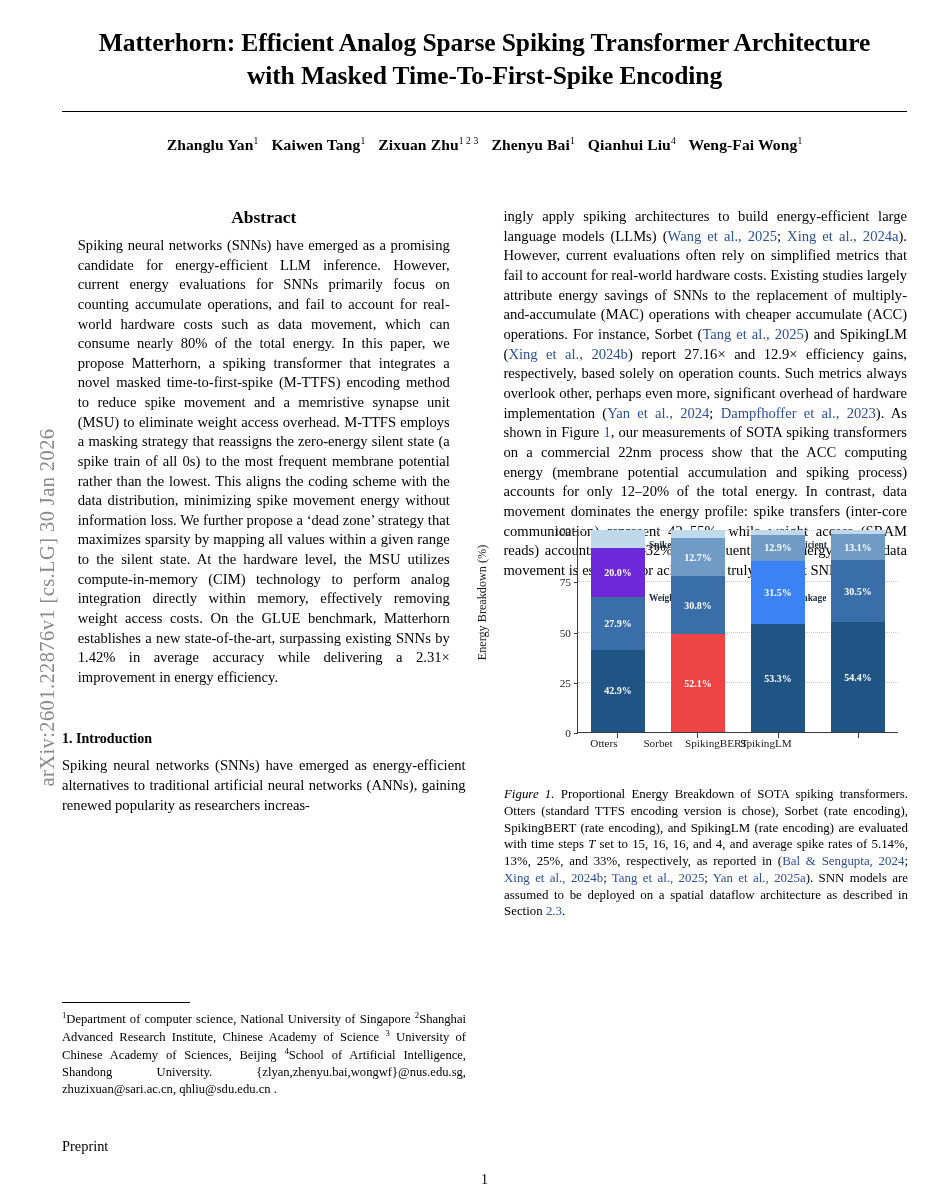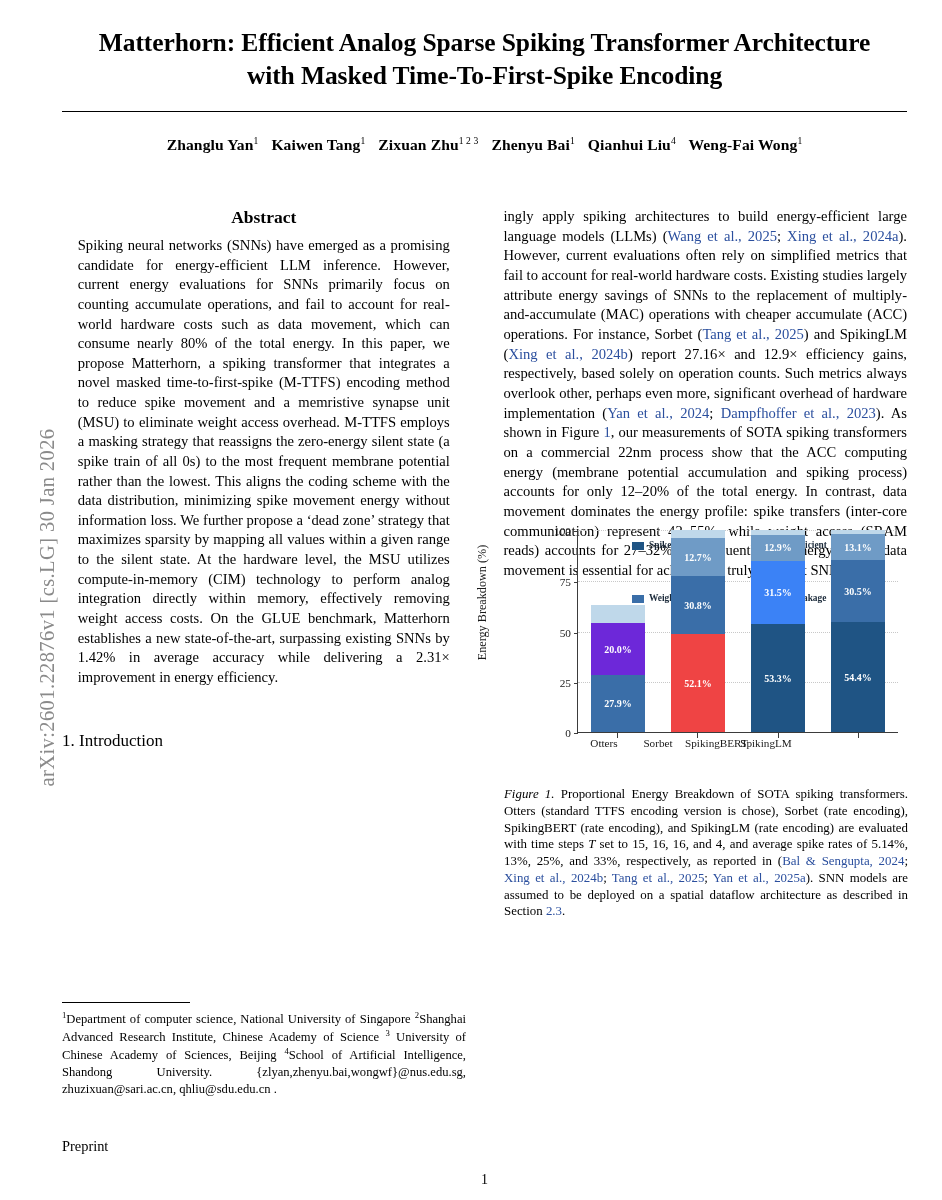--- a/index.html
+++ b/index.html
@@ -87,22 +87,22 @@
   .abstract-body {
     width: 372px;
     margin: 0 auto;
     font-size: 14.6px;
     line-height: 1.345;
     text-align: justify;
     text-justify: inter-word;
     hyphens: manual;
   }
   .section-head {
-    font-size: 17px;
-    font-weight: normal;
+    font-size: 14px;
+    font-weight: bold;
     margin: 0 0 9px 0;
   }
   .body-text {
     font-size: 14.6px;
     line-height: 1.347;
     text-align: justify;
     margin: 0;
     hyphens: manual;
   }
   .cite { color: #2b4f9e; }
@@ -292,20 +292,21 @@
   </div>
 
   <div class="columns">
 
     <div class="col">
       <h2 class="abstract-head">Abstract</h2>
       <p class="abstract-body">Spiking neural networks (SNNs) have emerged as a promising candidate for energy-efficient LLM inference. However, current energy evaluations for SNNs primarily focus on counting accumulate operations, and fail to account for real-world hardware costs such as data movement, which can consume nearly 80% of the total energy. In this paper, we propose Matterhorn, a spiking transformer that integrates a novel masked time-to-first-spike (M-TTFS) encoding method to reduce spike movement and a memristive synapse unit (MSU) to eliminate weight access overhead. M-TTFS employs a masking strategy that reassigns the zero-energy silent state (a spike train of all 0s) to the most frequent membrane potential rather than the lowest. This aligns the coding scheme with the data distribution, minimizing spike movement energy without information loss. We further propose a ‘dead zone’ strategy that maximizes sparsity by mapping all values within a given range to the silent state. At the hardware level, the MSU utilizes compute-in-memory (CIM) technology to perform analog integration directly within memory, effectively removing weight access costs. On the GLUE benchmark, Matterhorn establishes a new state-of-the-art, surpassing existing SNNs by 1.42% in average accuracy while delivering a 2.31× improvement in energy efficiency.</p>
 
       <div class="sec1-wrap">
         <h2 class="section-head">1. Introduction</h2>
+        <p class="body-text">Spiking neural networks (SNNs) have emerged as energy-efficient alternatives to traditional artificial neural networks (ANNs), gaining renewed popularity as researchers increas-</p>
       </div>
     </div>
 
     <div class="col">
       <p class="body-text"><span>ingly apply spiking architectures to build energy-efficient large language models (LLMs) (</span><a class="cite">Wang et al., 2025</a><span>; </span><a class="cite">Xing et al., 2024a</a><span>). However, current evaluations often rely on simplified metrics that fail to account for real-world hardware costs. Existing studies largely attribute energy savings of SNNs to the replacement of multiply-and-accumulate (MAC) operations with cheaper accumulate (ACC) operations. For instance, Sorbet (</span><a class="cite">Tang et al., 2025</a><span>) and SpikingLM (</span><a class="cite">Xing et al., 2024b</a><span>) report 27.16× and 12.9× efficiency gains, respectively, based solely on operation counts. Such metrics always overlook other, perhaps even more, significant overhead of hardware implementation (</span><a class="cite">Yan et al., 2024</a><span>; </span><a class="cite">Dampfhoffer et al., 2023</a><span>). As shown in Figure </span><a class="cite">1</a><span>, our measurements of SOTA spiking transformers on a commercial 22nm process show that the ACC computing energy (membrane potential accumulation and spiking process) accounts for only 12–20% of the total energy. In contrast, data movement dominates the energy profile: spike transfers (inter-core communication) represent 42–55%, while weight access (SRAM reads) accounts for 27–32%. Consequently, the energy of this data movement is essential for achieving a truly efficient SNN.</span></p>
     </div>
   </div>
 
   <div class="footnote-wrap">
     <hr class="footnote-rule">
@@ -357,20 +358,21 @@
               <span class="ytick-label">75</span>
               <span class="ytick-mark"></span>
             </div>
             <div class="gridline" style="top: 0px;">
               <span class="ytick-label">100</span>
               <span class="ytick-mark"></span>
             </div>
           </div>
         <div class="bars" id="bars-layer">
             <div class="bar-col">
+              <div class="seg" style="height: 87.087px; background: rgb(31, 84, 132);">42.9%</div>
               <div class="seg" style="height: 56.637px; background: rgb(58, 110, 168);">27.9%</div>
               <div class="seg" style="height: 52px; background: #6d28d9;">20.0%</div>
               <div class="seg" style="height: 18.676px; background: rgb(191, 216, 234);"></div>
             </div>
             <div class="bar-col">
               <div class="seg" style="height: 105.763px; background: #ef4444;">52.1%</div>
               <div class="seg" style="height: 62.524px; background: rgb(58, 110, 168);">30.8%</div>
               <div class="seg" style="height: 41px; background: rgb(111, 155, 198);">12.7%</div>
               <div class="seg" style="height: 8.932px; background: rgb(191, 216, 234);"></div>
             </div>

